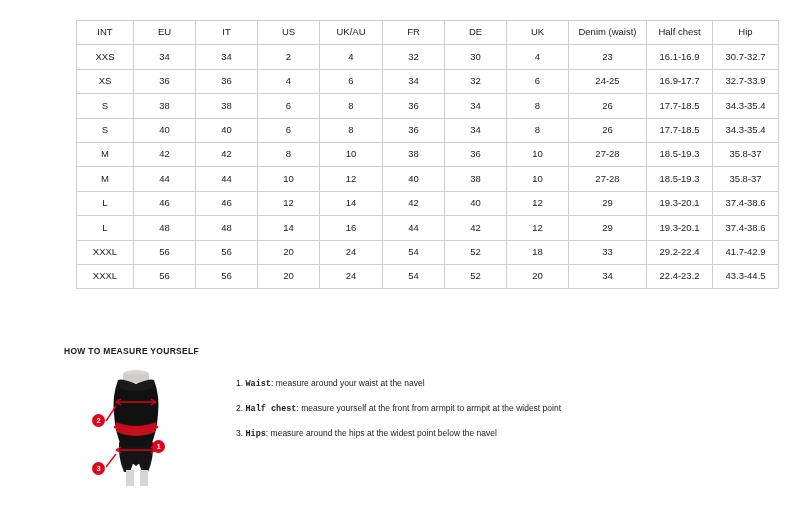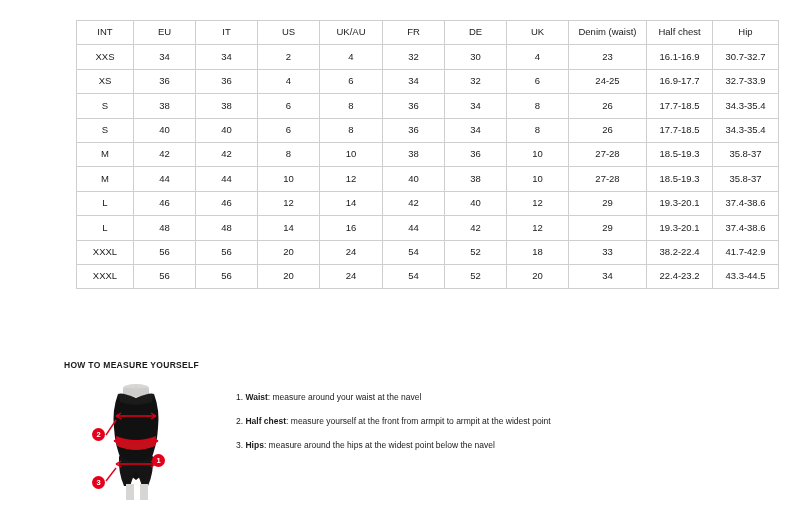--- a/index.html
+++ b/index.html
@@ -45,21 +45,21 @@
   .col-fr    { width: 62px; }
   .col-de    { width: 62px; }
   .col-uk    { width: 62px; }
   .col-denim { width: 78px; }
   .col-half  { width: 66px; }
   .col-hip   { width: 66px; }
 
   .measure-section {
     position: absolute;
     left: 64px;
-    top: 360px;
+    top: 346px;
     width: 700px;
   }
   .measure-title {
     font-size: 8.5px;
     font-weight: bold;
     letter-spacing: 0.3px;
     color: #1a1a1a;
     margin-bottom: 10px;
   }
   .measure-body {
@@ -76,21 +76,21 @@
   .instructions {
     margin-left: 42px;
     padding-top: 12px;
   }
   .instructions p {
     margin: 0 0 14px 0;
     font-size: 8.5px;
     color: #1a1a1a;
     line-height: 1.2;
   }
-  .instructions p b { font-weight: bold; }
+  .instructions p b { font-weight: bold; font-family: Liberation Mono, monospace; }
   .bullet {
     position: absolute;
     width: 13px;
     height: 13px;
     border-radius: 50%;
     background: #e2001a;
     color: #ffffff;
     font-size: 7.5px;
     line-height: 13px;
     text-align: center;
@@ -240,21 +240,21 @@
       <tr>
         <td>XXXL</td>
         <td>56</td>
         <td>56</td>
         <td>20</td>
         <td>24</td>
         <td>54</td>
         <td>52</td>
         <td>18</td>
         <td>33</td>
-        <td>38.2-22.4</td>
+        <td>29.2-22.4</td>
         <td>41.7-42.9</td>
       </tr>
       <tr>
         <td>XXXL</td>
         <td>56</td>
         <td>56</td>
         <td>20</td>
         <td>24</td>
         <td>54</td>
         <td>52</td>

